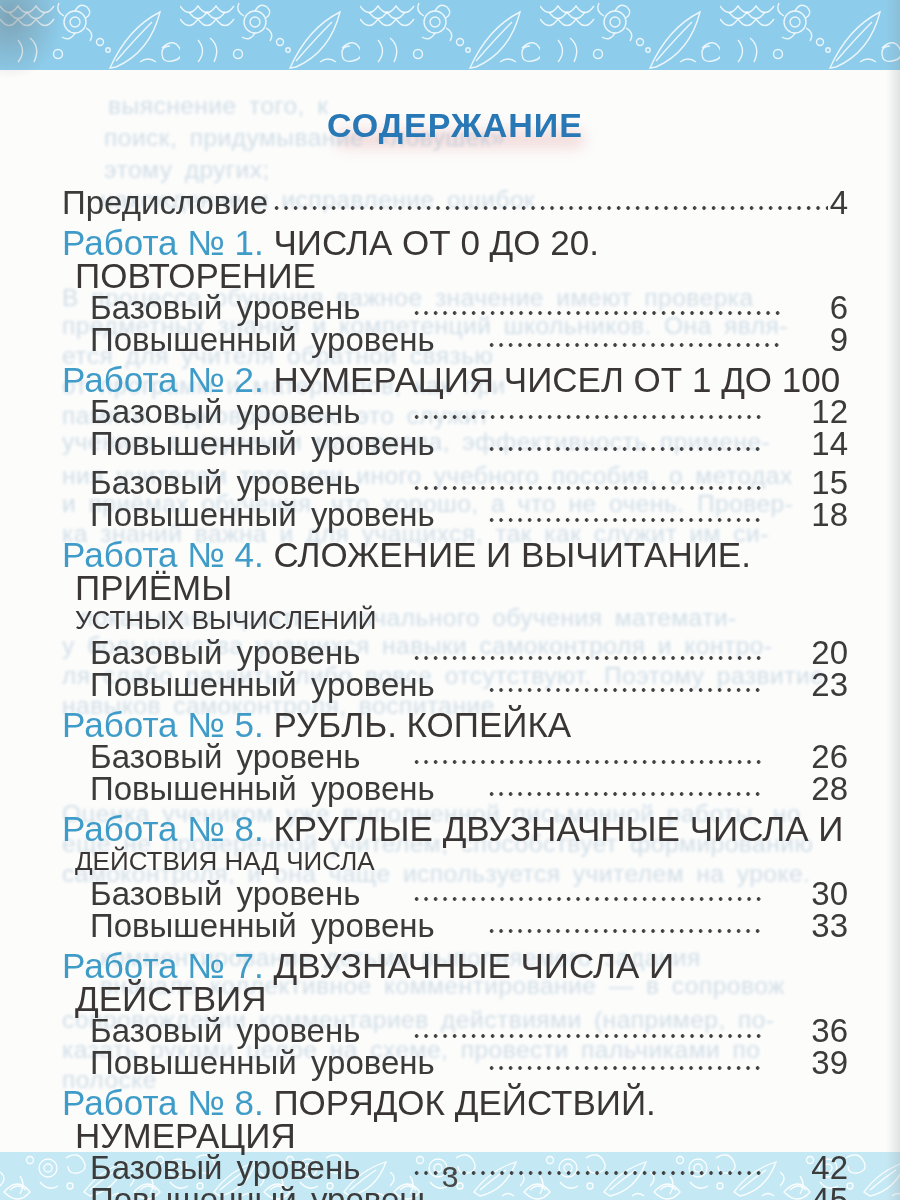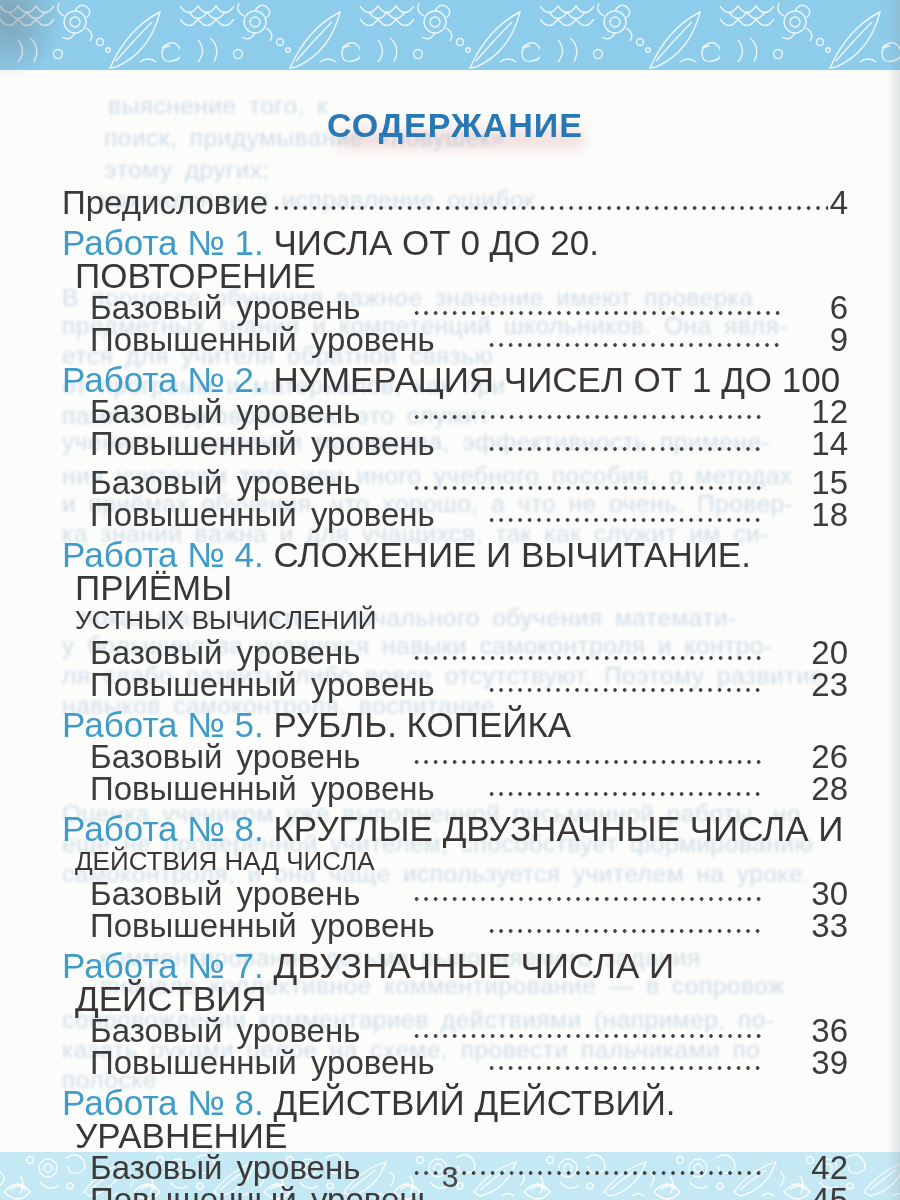--- a/index.html
+++ b/index.html
@@ -287,21 +287,21 @@
       <div class="toc-row">
         <span class="row-label">Повышенный уровень</span>
         <span class="dots"></span>
         <span class="row-page">39</span>
       </div>
     </div>
 
     <div class="entry">
       <div class="entry-heading">
         <span class="work">Работа № 8.</span>
-        <span class="work-title">ДЕЙСТВИЙ ДЕЙСТВИЙ. УРАВНЕНИЕ</span>
+        <span class="work-title">ПОРЯДОК ДЕЙСТВИЙ. НУМЕРАЦИЯ</span>
       </div>
 
       <div class="toc-row">
         <span class="row-label">Базовый уровень</span>
         <span class="dots"></span>
         <span class="row-page">42</span>
       </div>
       <div class="toc-row">
         <span class="row-label">Повышенный уровень</span>
         <span class="dots"></span>

